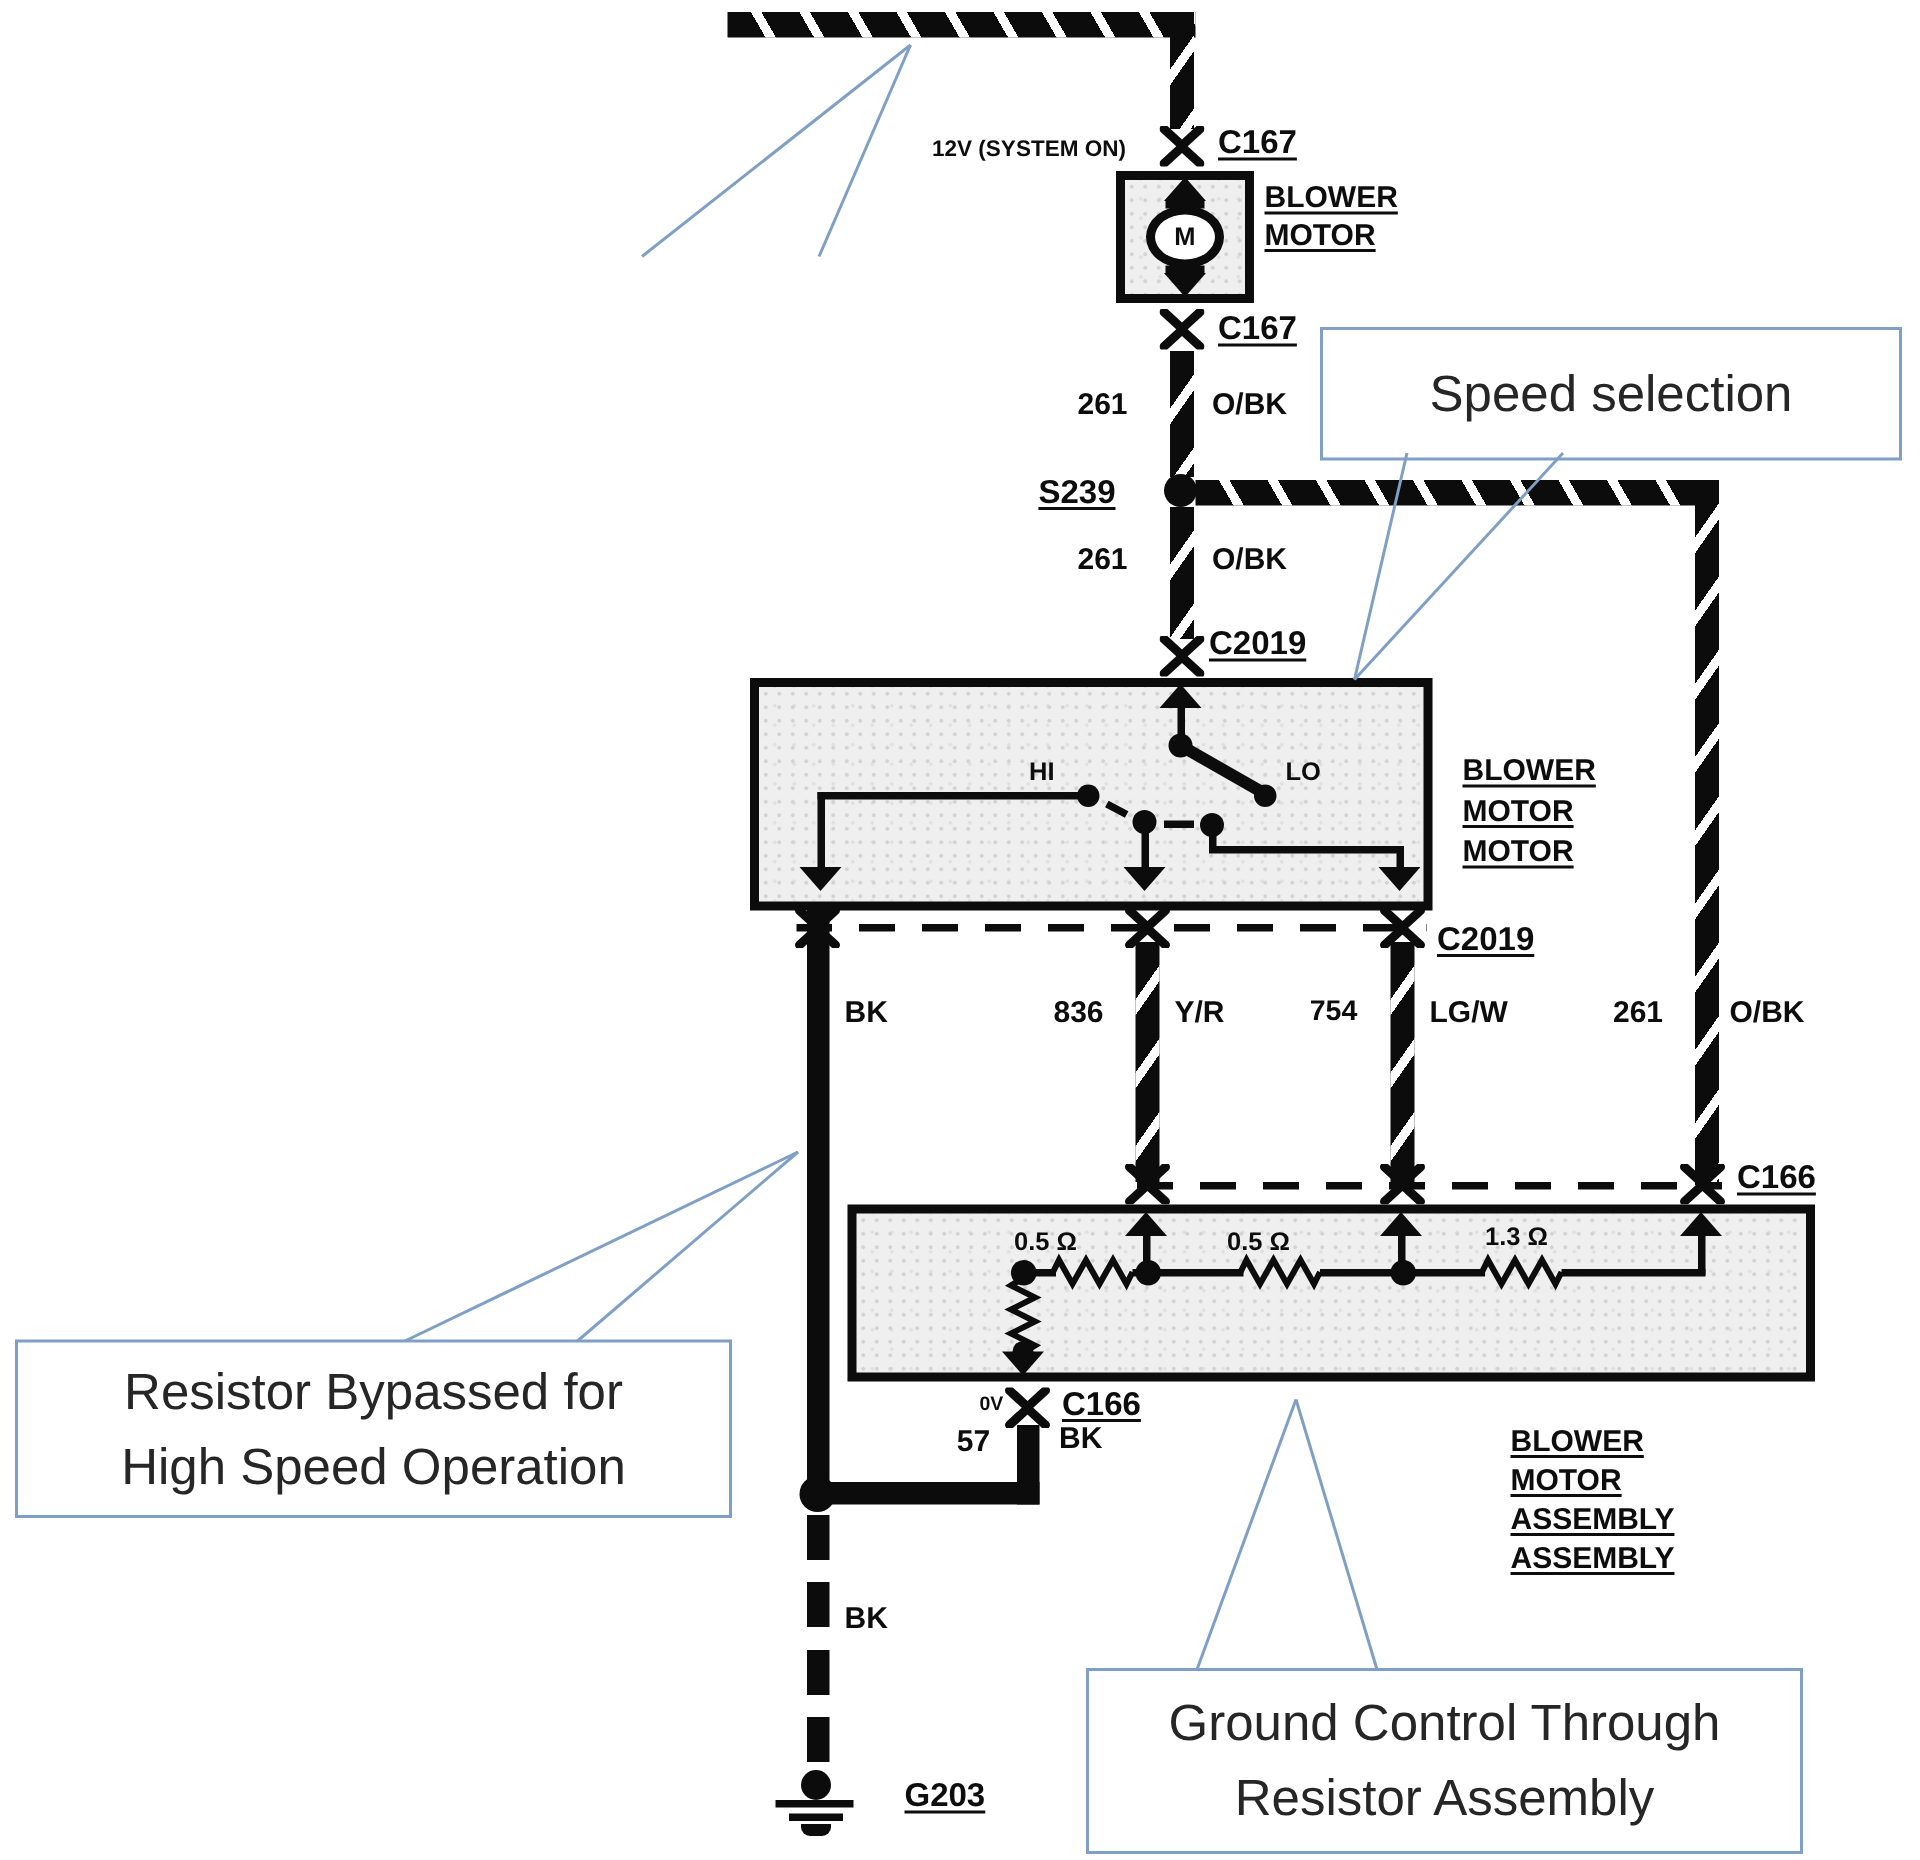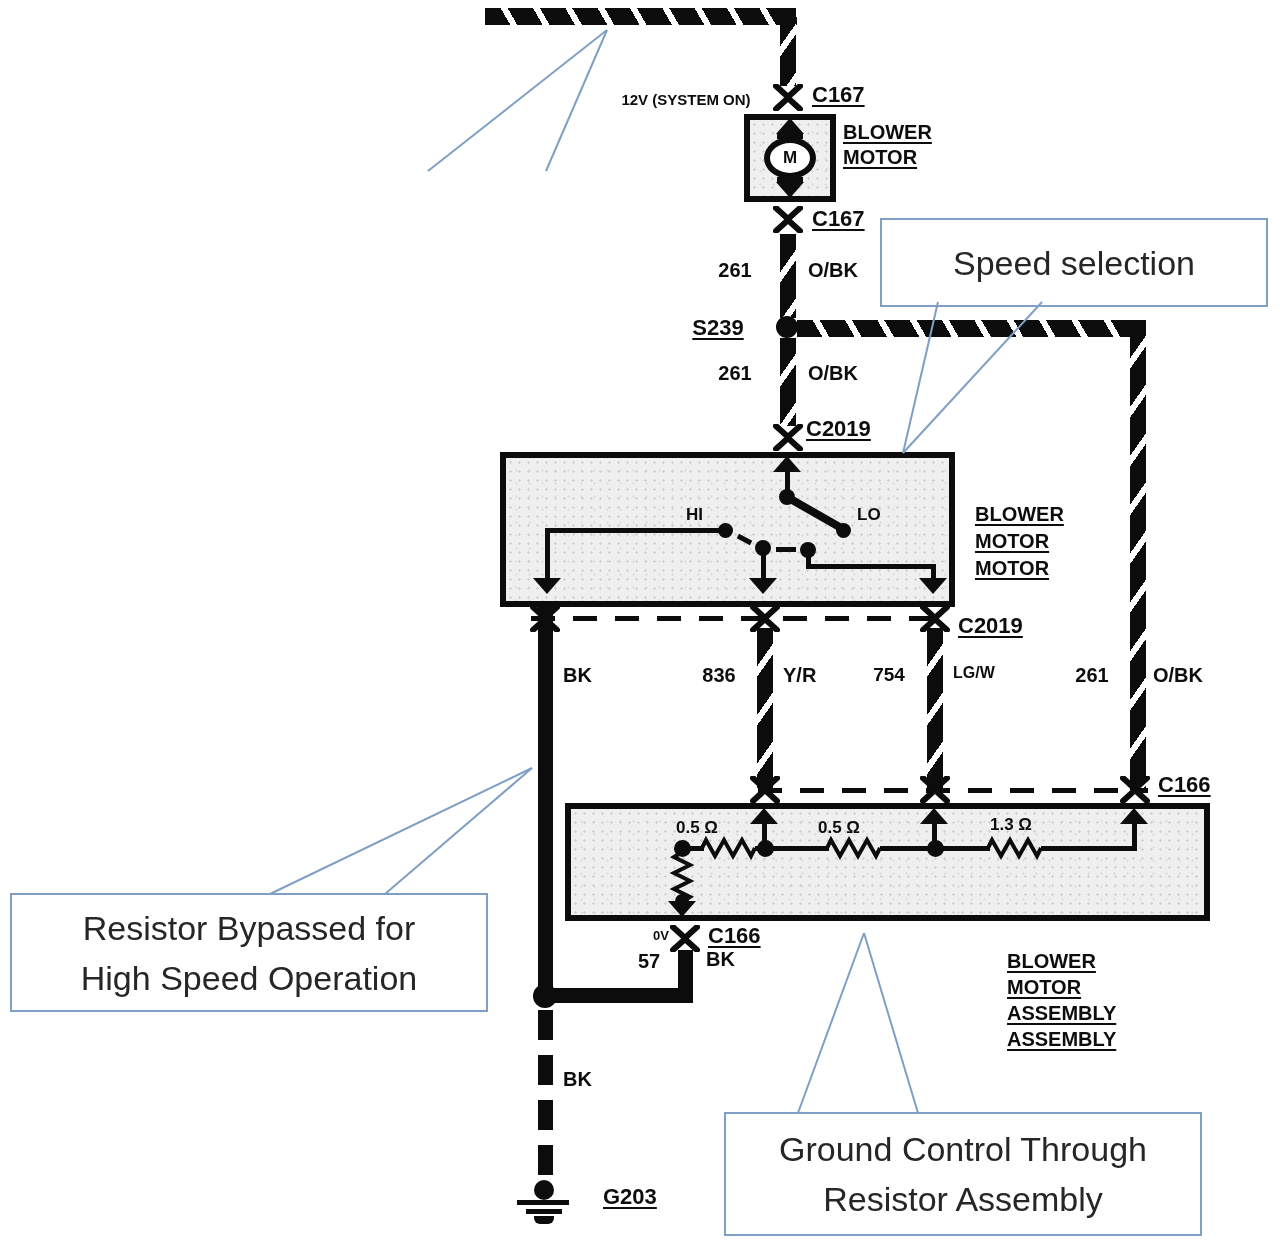--- a/index.html
+++ b/index.html
@@ -154,21 +154,21 @@
   <div class="lbl und" style="left:958px;top:613px;font-size:22px;">C2019</div>
 
   <div class="wire-solid-v" style="left:538px;top:605px;height:390px;"></div>
   <div class="wire-v-hatch" style="left:757px;top:628px;height:160px;"></div>
   <div class="wire-v-hatch" style="left:927px;top:628px;height:160px;"></div>
 
   <div class="lbl" style="left:563px;top:664px;font-size:20px;">BK</div>
   <div class="lbl rt" style="left:693px;top:664px;width:52px;font-size:20px;">836</div>
   <div class="lbl" style="left:783px;top:664px;font-size:20px;">Y/R</div>
   <div class="lbl rt" style="left:863px;top:664px;width:52px;font-size:19px;">754</div>
-  <div class="lbl" style="left:953px;top:664px;font-size:16px;">LG/W</div>
+  <div class="lbl" style="left:953px;top:664px;font-size:20px;">LG/W</div>
   <div class="lbl rt" style="left:1066px;top:664px;width:52px;font-size:20px;">261</div>
   <div class="lbl" style="left:1153px;top:664px;font-size:20px;">O/BK</div>
 
   <div class="dashline-h" style="left:758px;top:788px;width:390px;"></div>
   <div class="conn" style="left:750px;top:776px;">
     <svg width="30" height="27" viewBox="0 0 30 27">
         <path d="M3 2 L15 13 L27 2" fill="none" stroke="#0c0c0c" stroke-width="6" stroke-linecap="round"></path>
         <path d="M3 25 L15 14 L27 25" fill="none" stroke="#0c0c0c" stroke-width="6" stroke-linecap="round"></path>
       </svg>
   </div>

